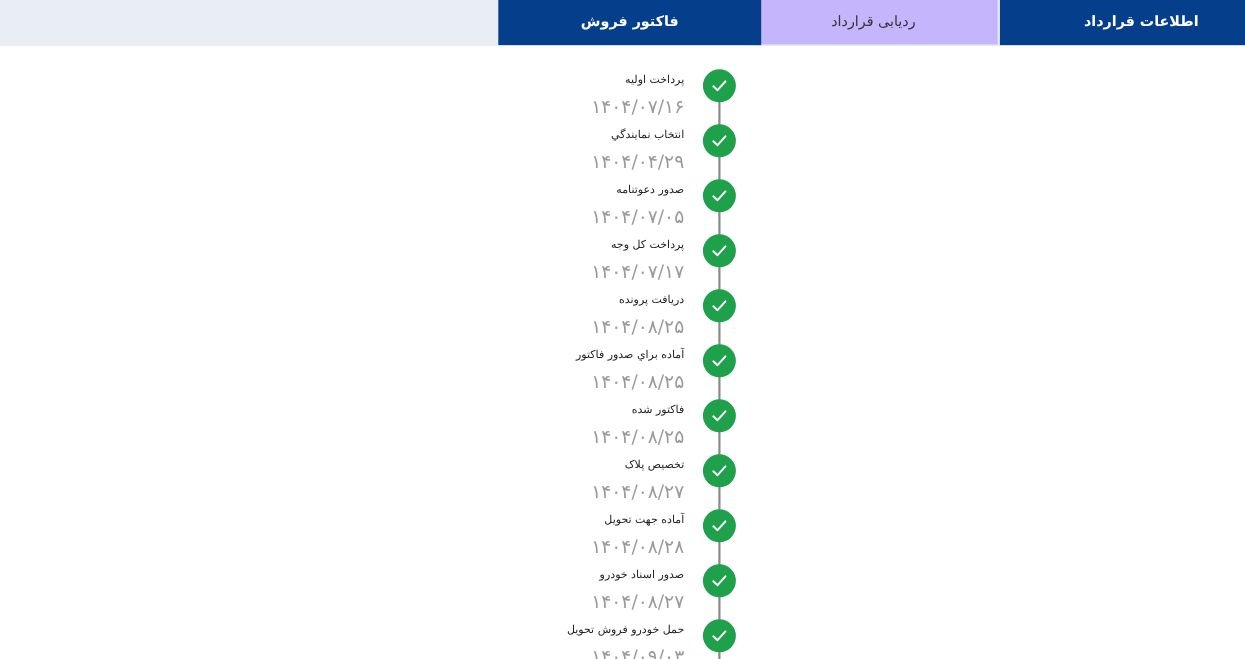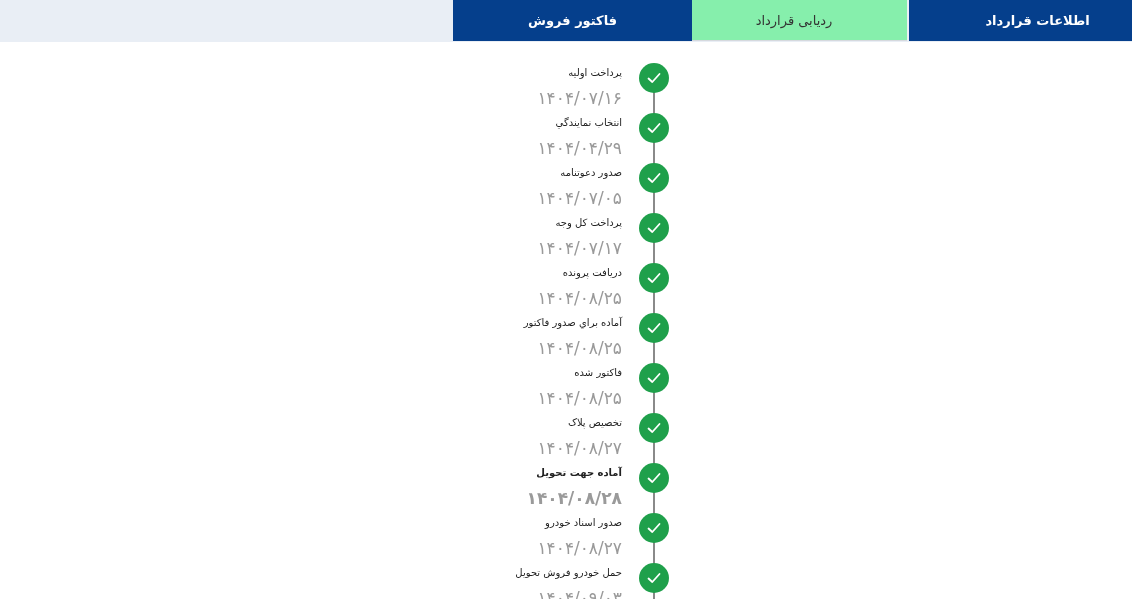--- a/index.html
+++ b/index.html
@@ -16,21 +16,21 @@
   }
   .tab {
     position: absolute; top: 0; height: 41px;
     display: flex; align-items: center; justify-content: center;
     font-size: 13px; font-weight: bold; color: #ffffff;
     background: #053f8c;
     box-sizing: border-box;
     cursor: pointer;
   }
   .tab.active {
-    background: #86efac; color: #333333; font-weight: normal;
+    background: #c4b5fd; color: #333333; font-weight: normal;
     border-bottom: 1px solid #d6d9de;
   }
   .timeline {
     position: absolute; left: 0; top: 42px; width: 1132px; height: 557px;
   }
   .tl-line {
     position: absolute; left: 653px; top: 26px; width: 2px; height: 540px;
     background: #8a8a8a;
   }
   .step {
@@ -134,21 +134,21 @@
   </div>
       <div class="step" style="top: 361px;">
     <div class="circle">
       <svg width="16" height="16" viewBox="0 0 16 16">
         <path d="M2.5 8.5 L6.3 12 L13.5 4" fill="none" stroke="#ffffff" stroke-width="1.8" stroke-linecap="round" stroke-linejoin="round"></path>
       </svg>
     </div>
     <div class="title">تخصیص پلاک</div>
     <div class="date">۱۴۰۴/۰۸/۲۷</div>
   </div>
-      <div class="step" style="top: 411px; font-weight: bold;">
+      <div class="step" style="top: 411px;">
     <div class="circle">
       <svg width="16" height="16" viewBox="0 0 16 16">
         <path d="M2.5 8.5 L6.3 12 L13.5 4" fill="none" stroke="#ffffff" stroke-width="1.8" stroke-linecap="round" stroke-linejoin="round"></path>
       </svg>
     </div>
     <div class="title">آماده جهت تحویل</div>
     <div class="date">۱۴۰۴/۰۸/۲۸</div>
   </div>
       <div class="step" style="top: 461px;">
     <div class="circle">

